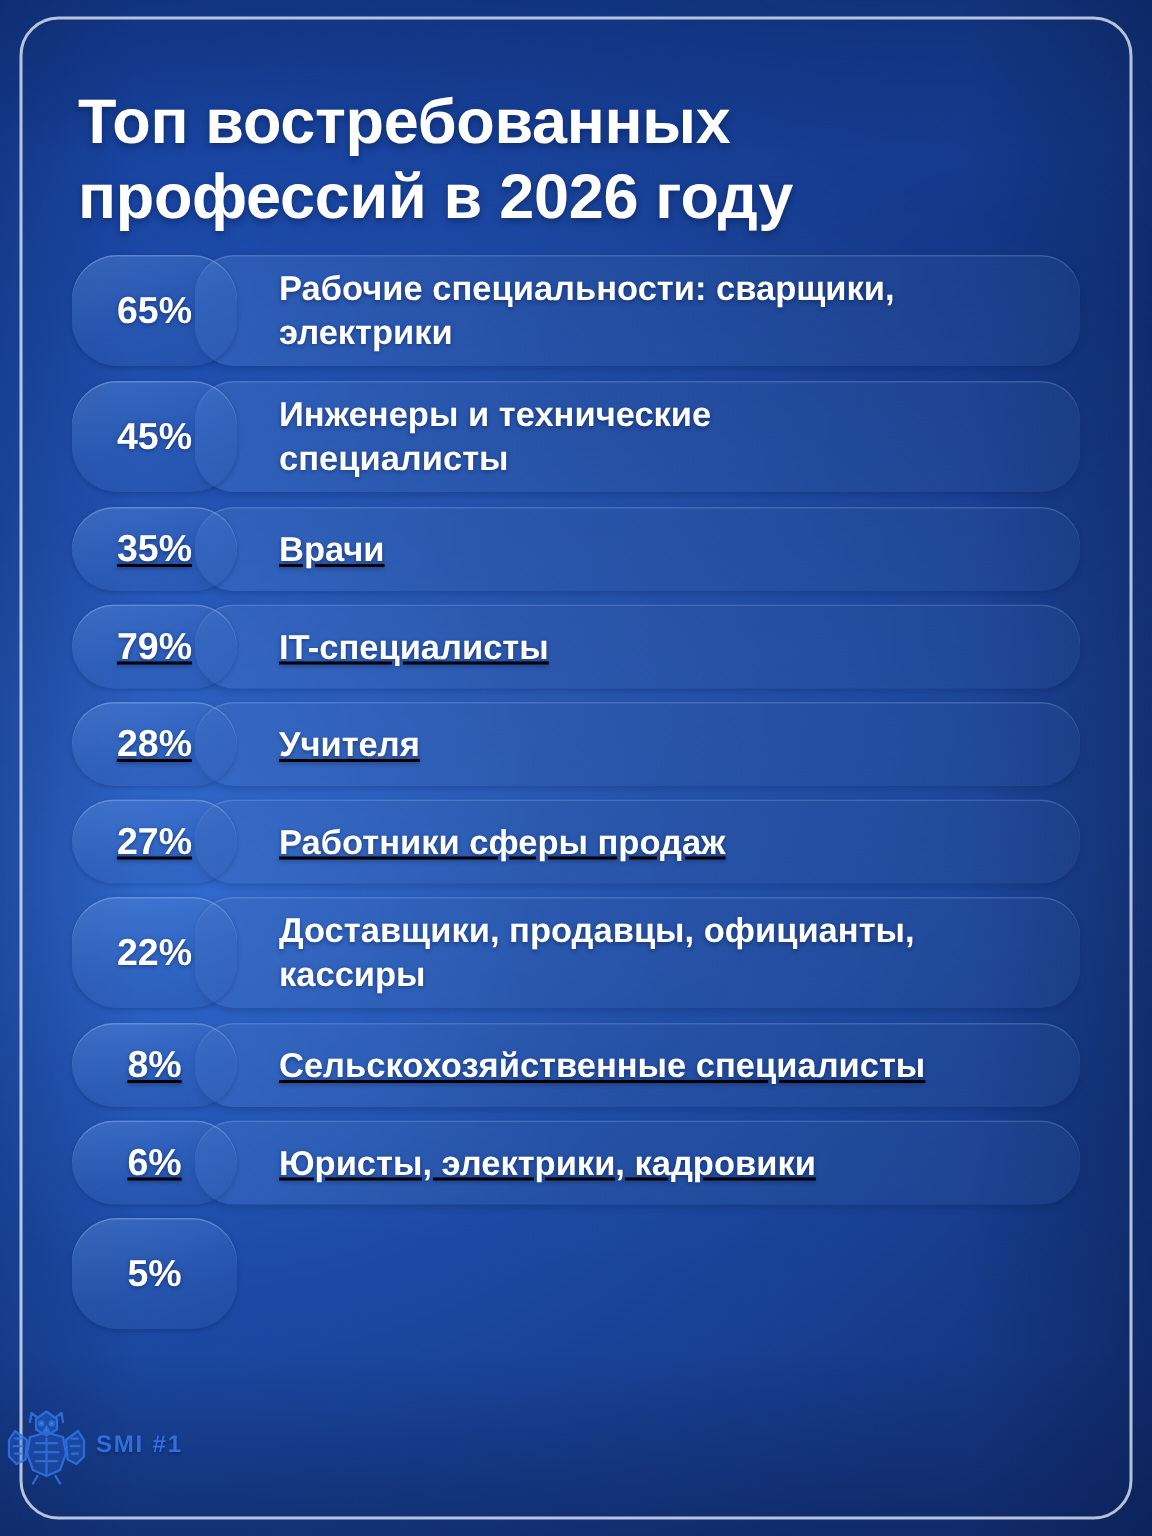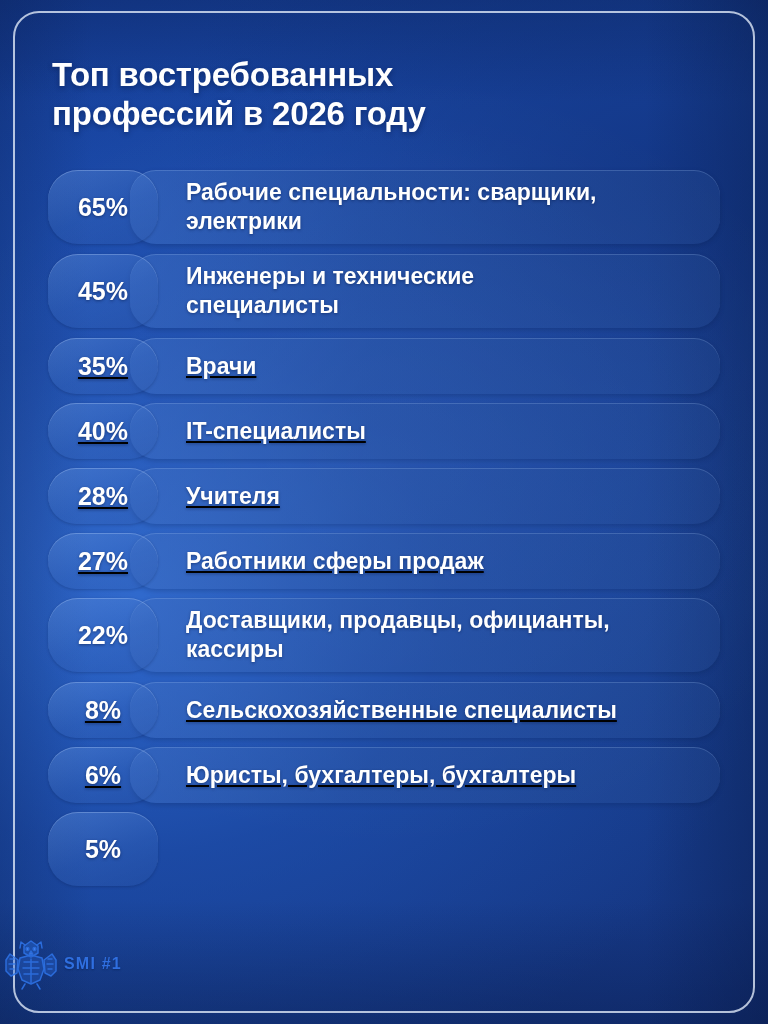--- a/index.html
+++ b/index.html
@@ -49,21 +49,21 @@
     inset: 0;
     padding: 0;
   }
 
   .title {
     position: absolute;
     left: 52px;
     top: 56px;
     width: 640px;
     color: #ffffff;
-    font-size: 33px;
+    font-size: 42px;
     font-weight: bold;
     line-height: 1.18;
     letter-spacing: -0.2px;
     text-shadow: 0 2px 5px rgba(5,20,60,0.45);
     white-space: pre-line;
   }
 
   .rows {
     position: absolute;
     left: 48px;
@@ -167,21 +167,21 @@
         <div class="row double">
           <div class="badge">45%</div>
           <div class="bar">Инженеры и технические
 специалисты</div>
         </div>
         <div class="row single">
           <div class="badge">35%</div>
           <div class="bar">Врачи</div>
         </div>
         <div class="row single">
-          <div class="badge">40%</div>
+          <div class="badge">79%</div>
           <div class="bar"> IT-специалисты</div>
         </div>
         <div class="row single">
           <div class="badge">28%</div>
           <div class="bar">Учителя</div>
         </div>
         <div class="row single">
           <div class="badge">27%</div>
           <div class="bar">Работники сферы продаж</div>
         </div>
@@ -189,21 +189,21 @@
           <div class="badge">22%</div>
           <div class="bar">Доставщики, продавцы, официанты,
 кассиры</div>
         </div>
         <div class="row single">
           <div class="badge">8%</div>
           <div class="bar">Сельскохозяйственные специалисты</div>
         </div>
         <div class="row single">
           <div class="badge">6%</div>
-          <div class="bar">Юристы, бухгалтеры, бухгалтеры</div>
+          <div class="bar">Юристы, электрики, кадровики</div>
         </div>
         <div class="row double">
           <div class="badge">5%</div>
         </div>
       </div>
 
     <div class="footer">
       <span class="logo-mark">
         <svg viewBox="0 0 62 52" width="62" height="52" aria-hidden="true">
           <g fill="none" stroke="#2f74e8" stroke-width="1.5" stroke-linejoin="round" stroke-linecap="round" opacity="0.95">

